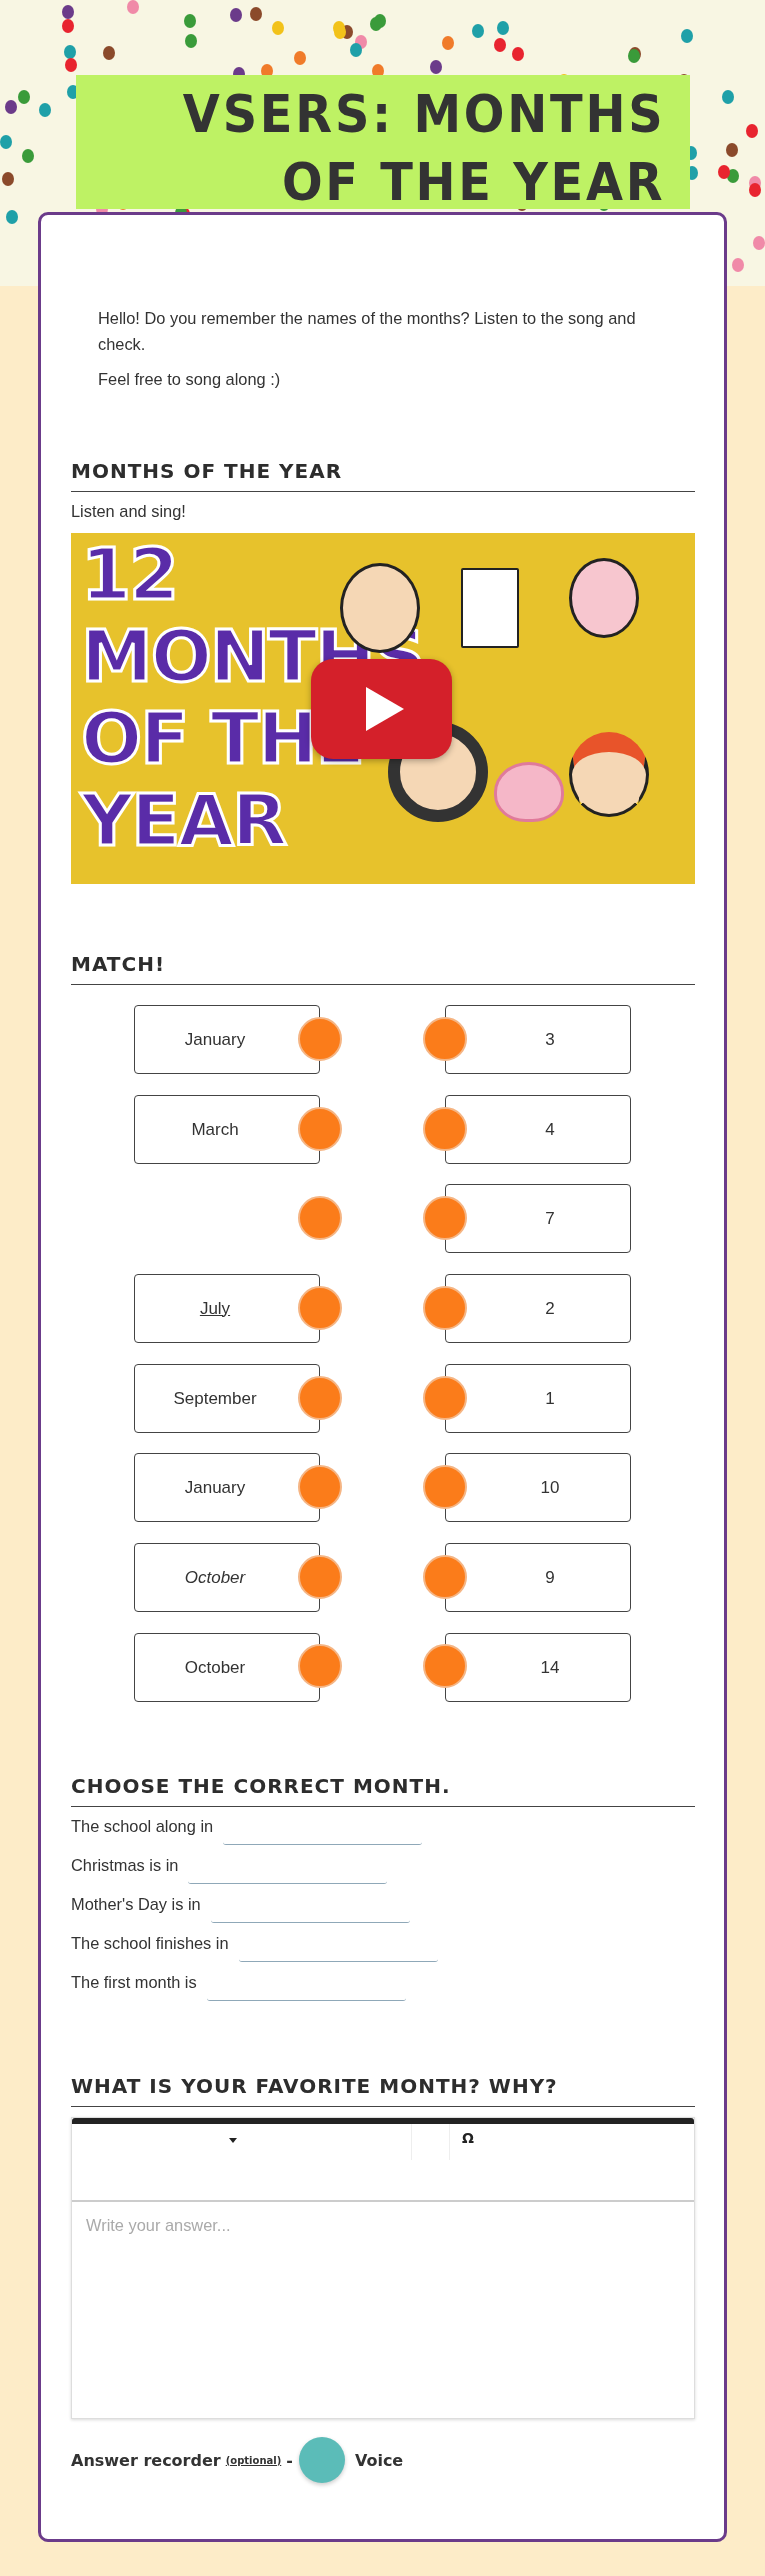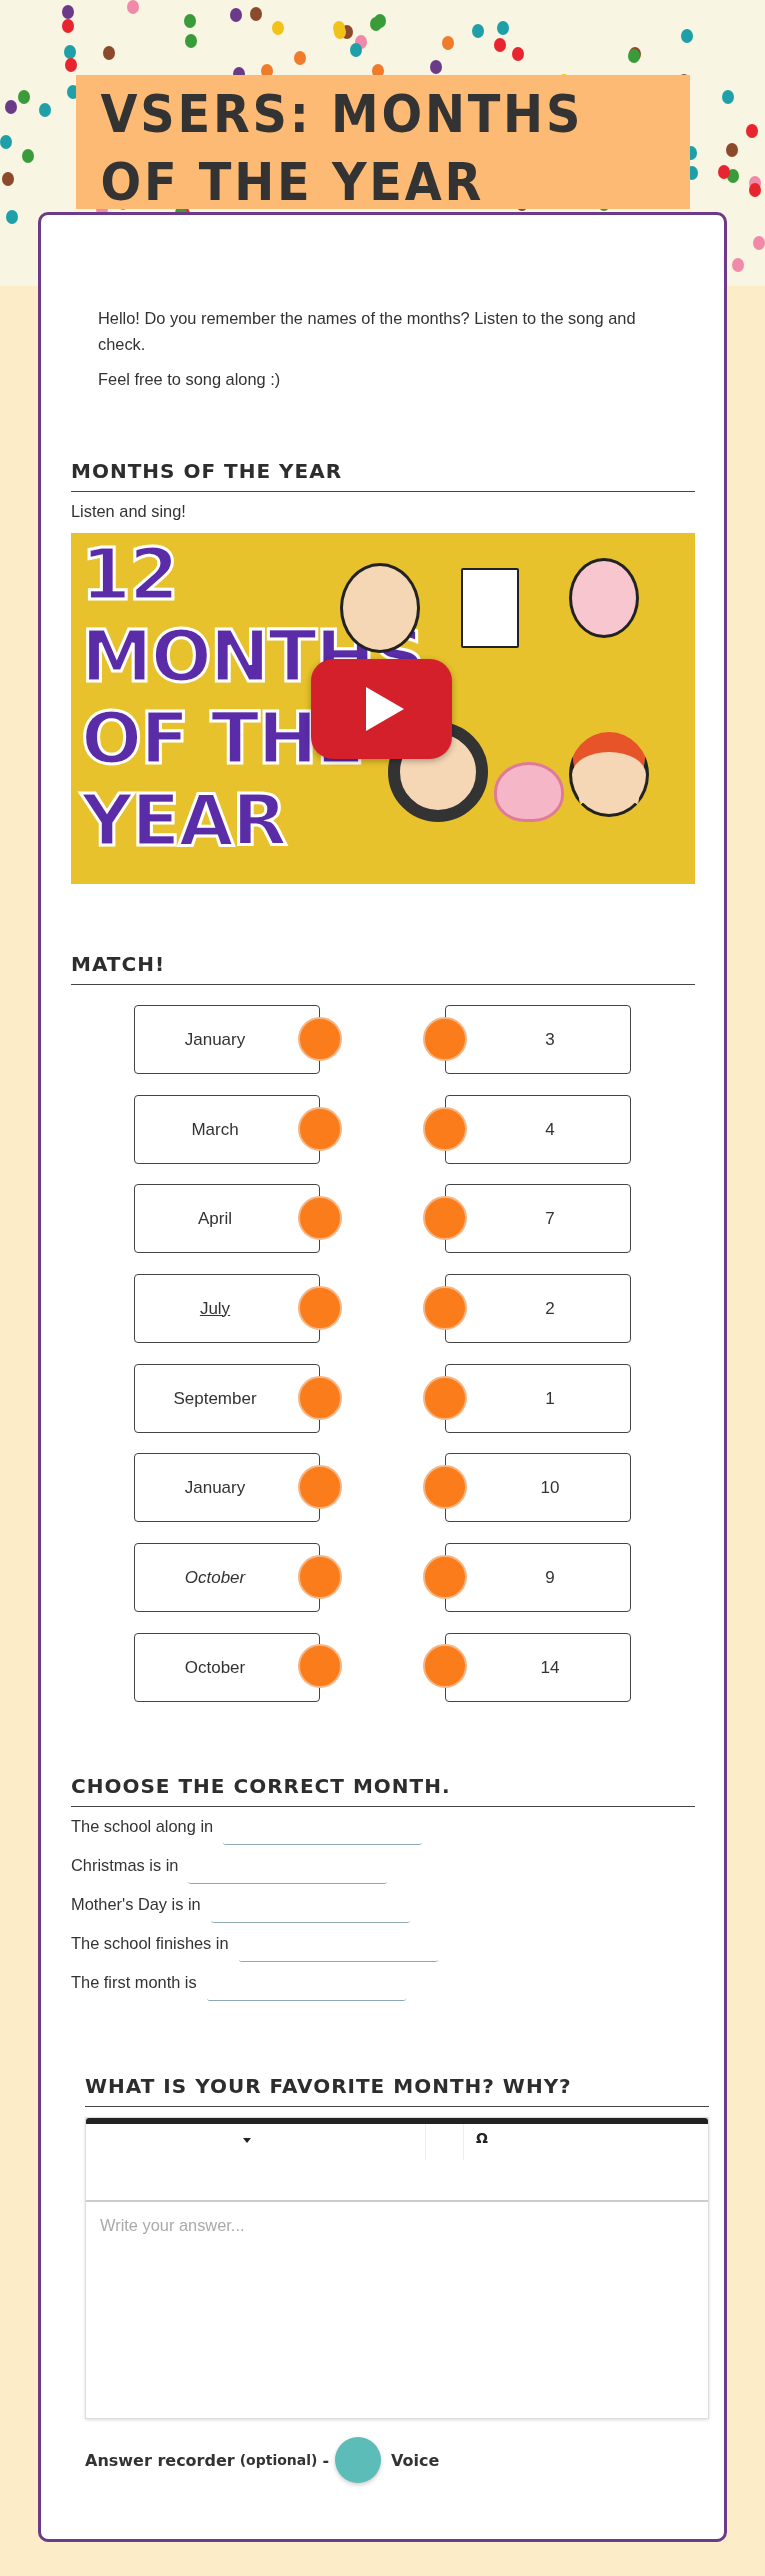--- a/index.html
+++ b/index.html
@@ -13,22 +13,22 @@
     overflow: hidden;
   }
   .confetti-bg {
     position: absolute; left: 0; top: 0; width: 765px; height: 286px;
     background: #f8f6e3;
     overflow: hidden;
   }
   .dot { position: absolute; border-radius: 50%; width: 12px; height: 14px; }
   .title-banner {
     position: absolute; left: 76px; top: 75px; width: 614px; height: 134px;
-    background: #fdba74;
-    text-align: left;
+    background: #bef264;
+    text-align: right;
   }
   .title-text {
     font-family: "DejaVu Sans", sans-serif;
     font-weight: bold;
     font-size: 52px;
     line-height: 68px;
     letter-spacing: 3px;
     color: #333;
     padding-top: 5px;
     text-transform: uppercase;
@@ -99,21 +99,21 @@
   }
   .editor { margin-top: 10px; width: 624px; border: 1px solid #ddd; box-shadow: 0 1px 3px rgba(0,0,0,0.15); }
   .editor-topbar { height: 6px; background: #222; border-radius: 3px 3px 0 0; }
   .editor-toolbar { height: 78px; position: relative; border-bottom: 2px solid #ccc; }
   .tb-dropdown { position: absolute; left: 0; top: 0; width: 340px; height: 36px; border-right: 1px solid #eee; }
   .tb-dropdown .caret { position: absolute; left: 157px; top: 14px; border-top: 5px solid #222; border-left: 4px solid transparent; border-right: 4px solid transparent; }
   .tb-blank { position: absolute; left: 340px; top: 0; width: 38px; height: 36px; border-right: 1px solid #eee; }
   .tb-omega { position: absolute; left: 390px; top: 6px; font-family: "DejaVu Sans", sans-serif; font-weight: bold; font-size: 14px; color: #222; }
   .editor-area { height: 216px; padding: 14px 14px; font-size: 16.4px; color: #aaa; }
   .recorder { display: flex; align-items: center; margin-top: 18px; font-family: "DejaVu Sans", sans-serif; font-weight: bold; font-size: 16px; color: #333; }
-  .recorder .opt { font-size: 14px; margin-left: 5px; }
+  .recorder .opt { font-size: 10px; margin-left: 5px; text-decoration: underline; }
   .recorder .dash { margin-left: 5px; }
   .rec-btn { width: 46px; height: 46px; border-radius: 50%; background: #5bbcb8; margin: 0 10px 0 6px; box-shadow: 0 2px 4px rgba(0,0,0,0.2); }
 </style>
 </head>
 <body>
 
 <div class="confetti-bg" id="confetti">
     <div class="dot" style="left: 371px; top: 156px; background: rgb(139, 74, 43);"></div>
     <div class="dot" style="left: 184px; top: 124px; background: rgb(107, 59, 138);"></div>
     <div class="dot" style="left: 59px; top: 245px; background: rgb(107, 59, 138);"></div>
@@ -274,23 +274,20 @@
         </div>
         <div class="knob" style="left: 352px; top: 22px;"></div>
         <div class="mbox left" style="top: 100px;">
           <span>March</span>
         </div>
         <div class="knob" style="left: 227px; top: 112px;"></div>
         <div class="mbox right" style="top: 100px;">
           <span>4</span>
         </div>
         <div class="knob" style="left: 352px; top: 112px;"></div>
-        <div class="mbox left" style="top: 189px;">
-          <span>April</span>
-        </div>
         <div class="knob" style="left: 227px; top: 201px;"></div>
         <div class="mbox right" style="top: 189px;">
           <span>7</span>
         </div>
         <div class="knob" style="left: 352px; top: 201px;"></div>
         <div class="mbox left" style="top: 279px; text-decoration: underline;">
           <span>July</span>
         </div>
         <div class="knob" style="left: 227px; top: 291px;"></div>
         <div class="mbox right" style="top: 279px;">
@@ -351,21 +348,21 @@
           <span>The school finishes in</span>
           <input class="fill-input" type="text" value="" style="">
         </div>
         <div class="fill-row">
           <span>The first month is</span>
           <input class="fill-input" type="text" value="" style="">
         </div>
       </div>
   </div>
 
-  <div class="section" style="top:1859px;margin-left:14px;">
+  <div class="section" style="top:1859px;">
     <div class="section-title">WHAT IS YOUR FAVORITE MONTH? WHY?</div>
     <div class="editor">
       <div class="editor-topbar"></div>
       <div class="editor-toolbar">
         <div class="tb-dropdown">
           <span class="caret"></span>
         </div>
         <div class="tb-blank"></div>
         <div class="tb-omega">Ω</div>
       </div>

